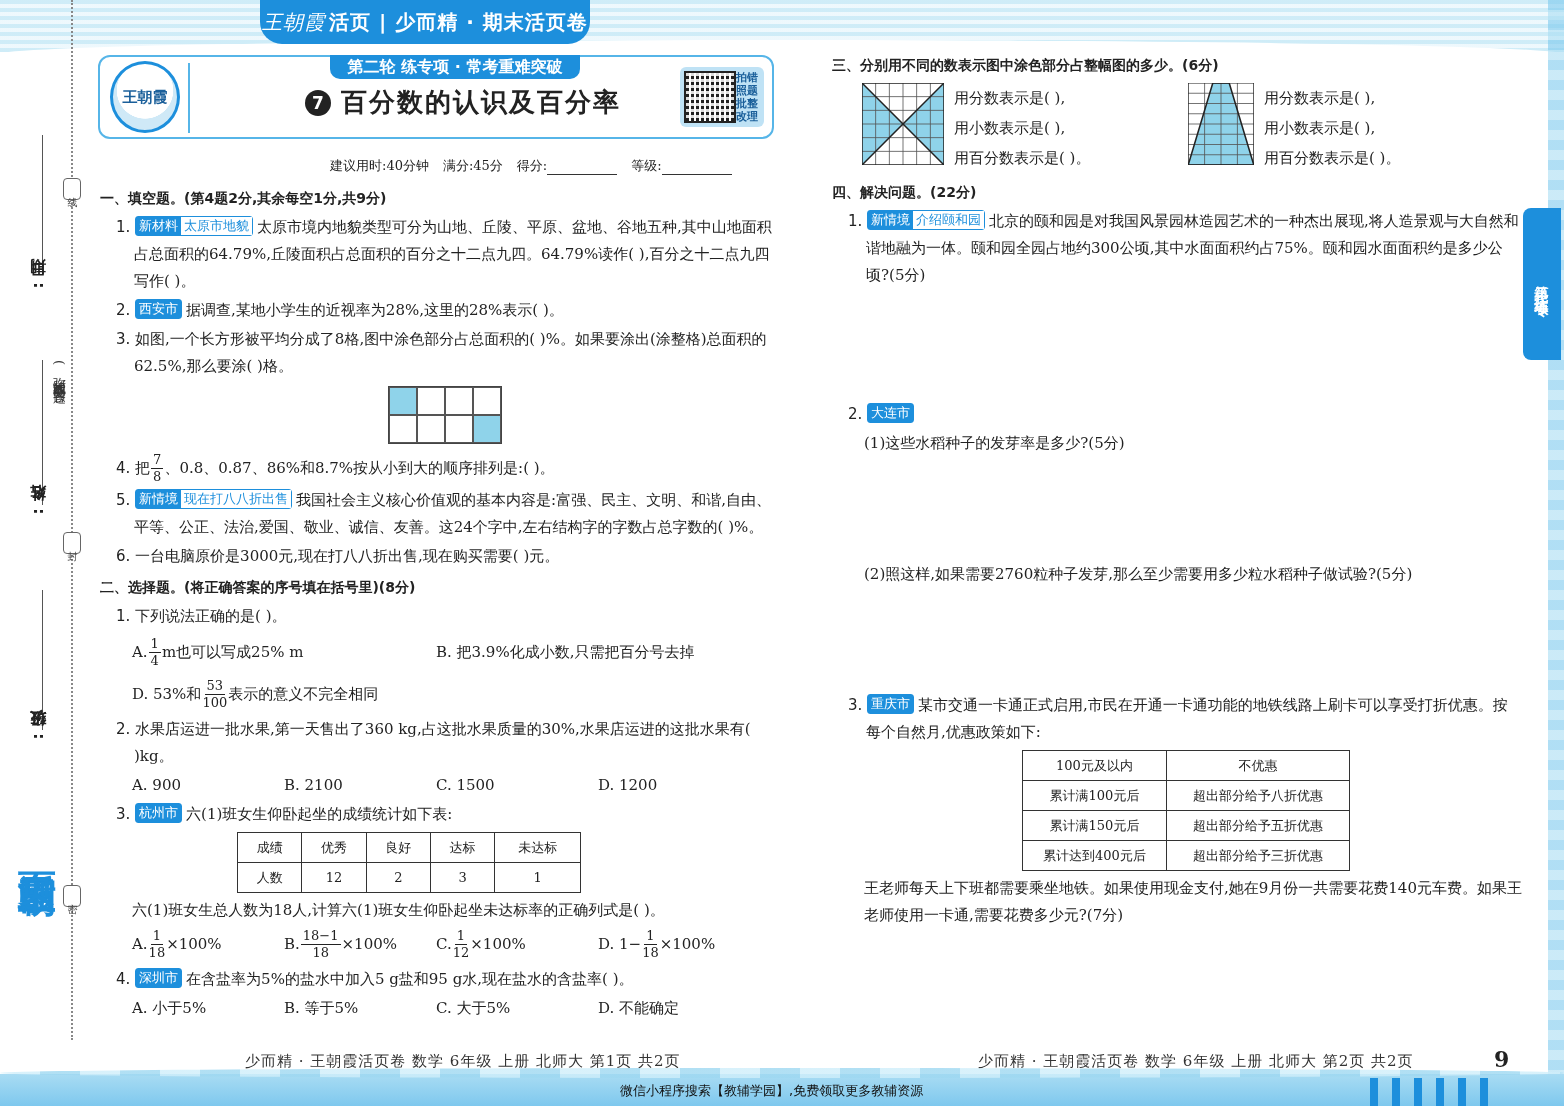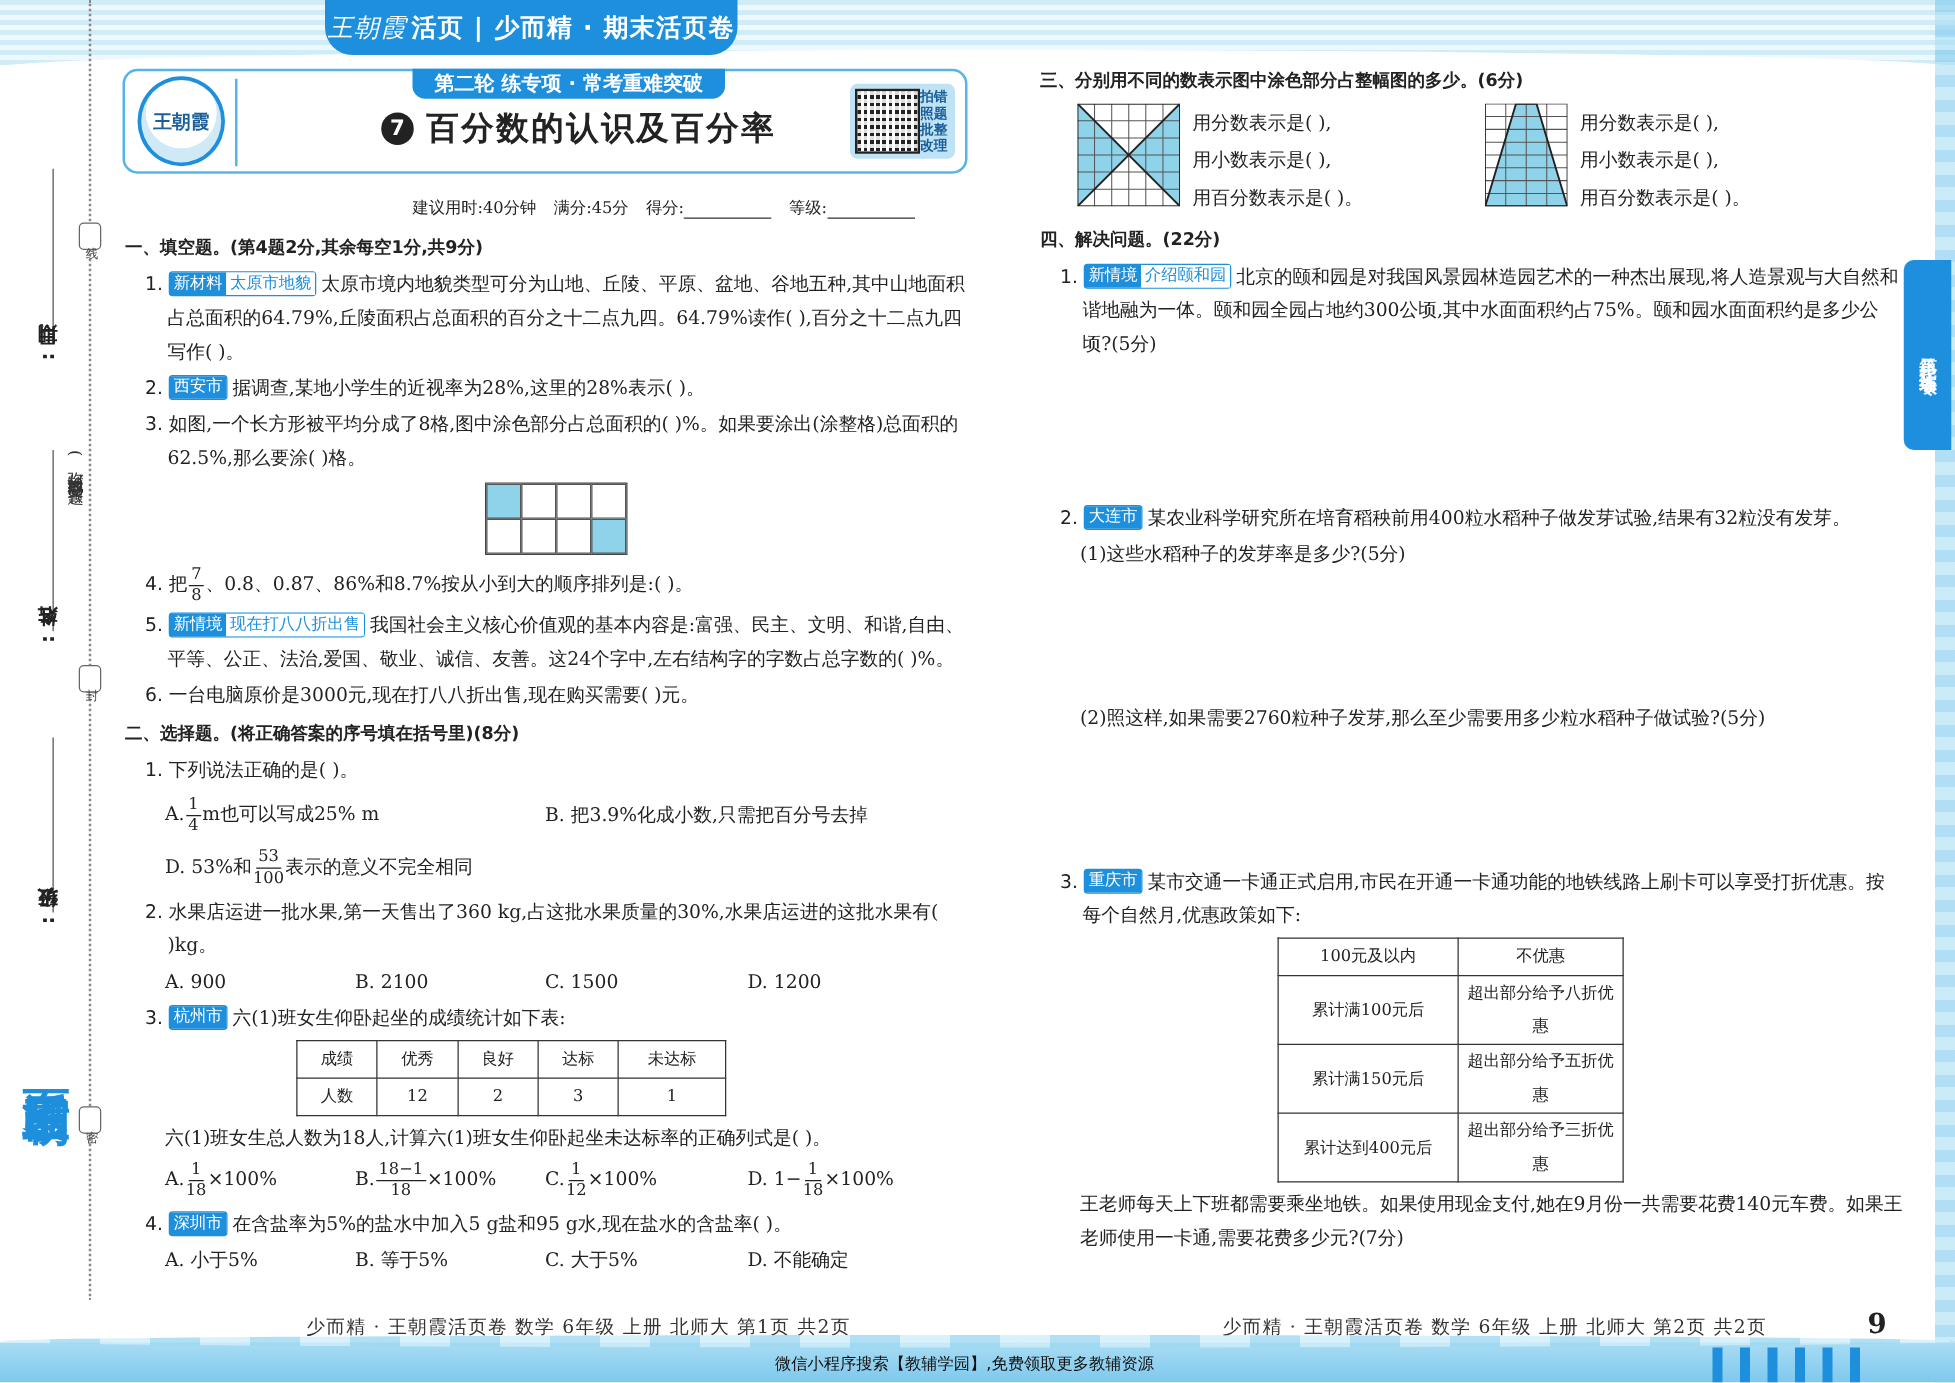--- a/index.html
+++ b/index.html
@@ -323,33 +323,33 @@
     <span class="tag">
         <span class="t1">新情境</span>
         <span class="t2">介绍颐和园</span>
       </span><span>北京的颐和园是对我国风景园林造园艺术的一种杰出展现,将人造景观与大自然和谐地融为一体。颐和园全园占地约300公顷,其中水面面积约占75%。颐和园水面面积约是多少公顷?(5分)</span>
   </div>
   <div style="height:110px"></div>
   <div class="q">
     <span class="qnum">2.</span>
     <span class="tag">
         <span class="t1">大连市</span>
-      </span><span>某农业科学研究所在培育稻秧前用400粒水稻种子做发芽试验,结果有32粒没有发芽。</span>
+      </span>
   </div>
   <div style="padding-left:32px">(1)这些水稻种子的发芽率是多少?(5分)</div>
   <div style="height:104px"></div>
   <div style="padding-left:32px">(2)照这样,如果需要2760粒种子发芽,那么至少需要用多少粒水稻种子做试验?(5分)</div>
   <div style="height:104px"></div>
   <div class="q">
     <span class="qnum">3.</span>
     <span class="tag">
         <span class="t1">重庆市</span>
       </span><span>某市交通一卡通正式启用,市民在开通一卡通功能的地铁线路上刷卡可以享受打折优惠。按每个自然月,优惠政策如下:</span>
   </div>
-  <table class="data" style="margin:4px 0 4px 190px;width:277px">
+  <table class="data" style="margin:4px 0 4px 190px;width:328px">
     <tbody>
         <tr style="height:30px">
           <td style="width:144px">100元及以内</td>
           <td>不优惠</td>
         </tr>
     <tr style="height:30px">
           <td>累计满100元后</td>
           <td>超出部分给予八折优惠</td>
         </tr>
     <tr style="height:30px">

